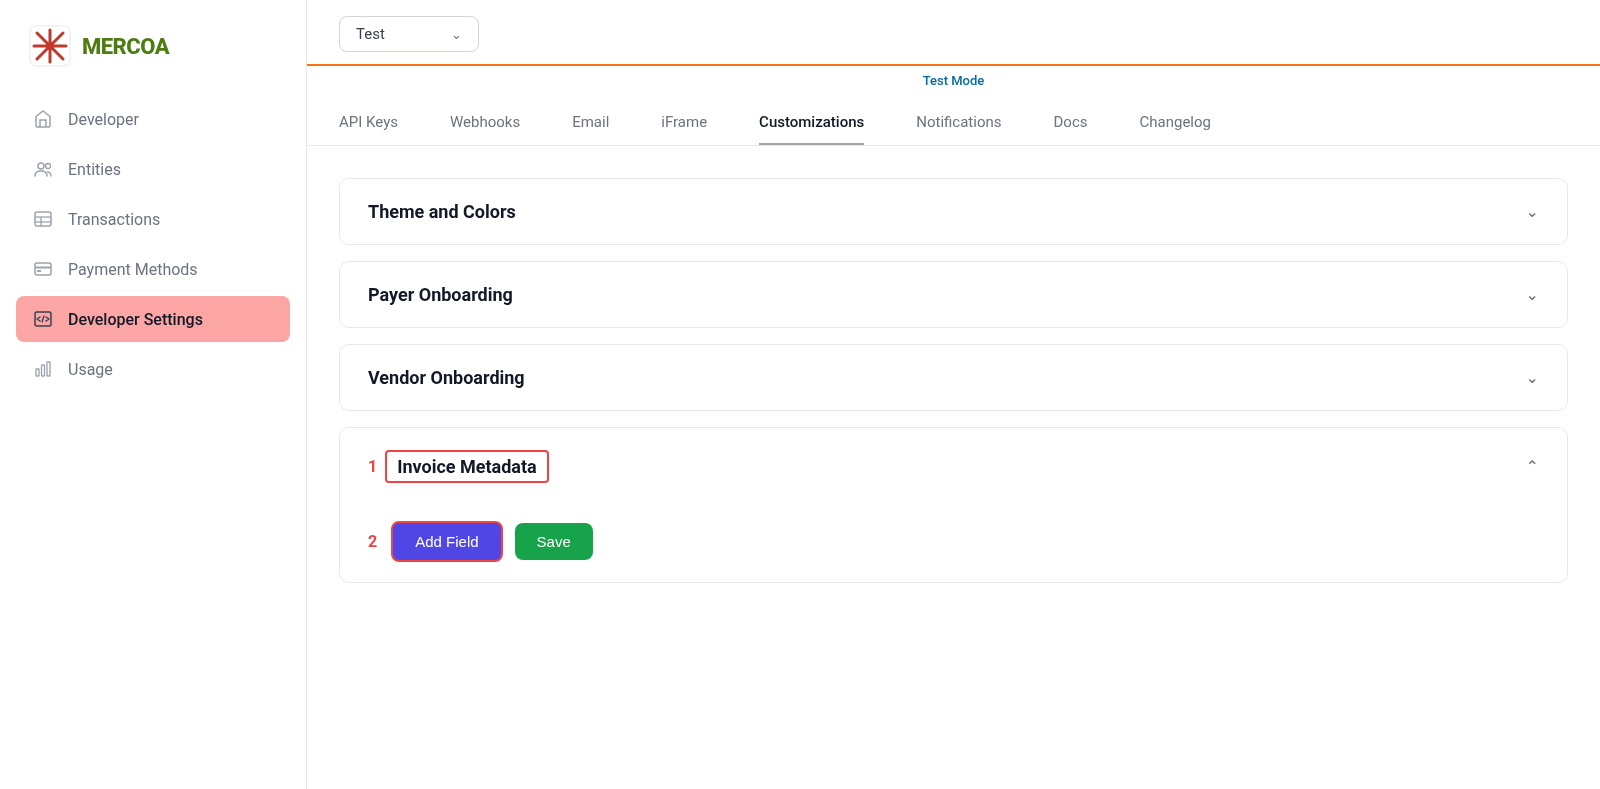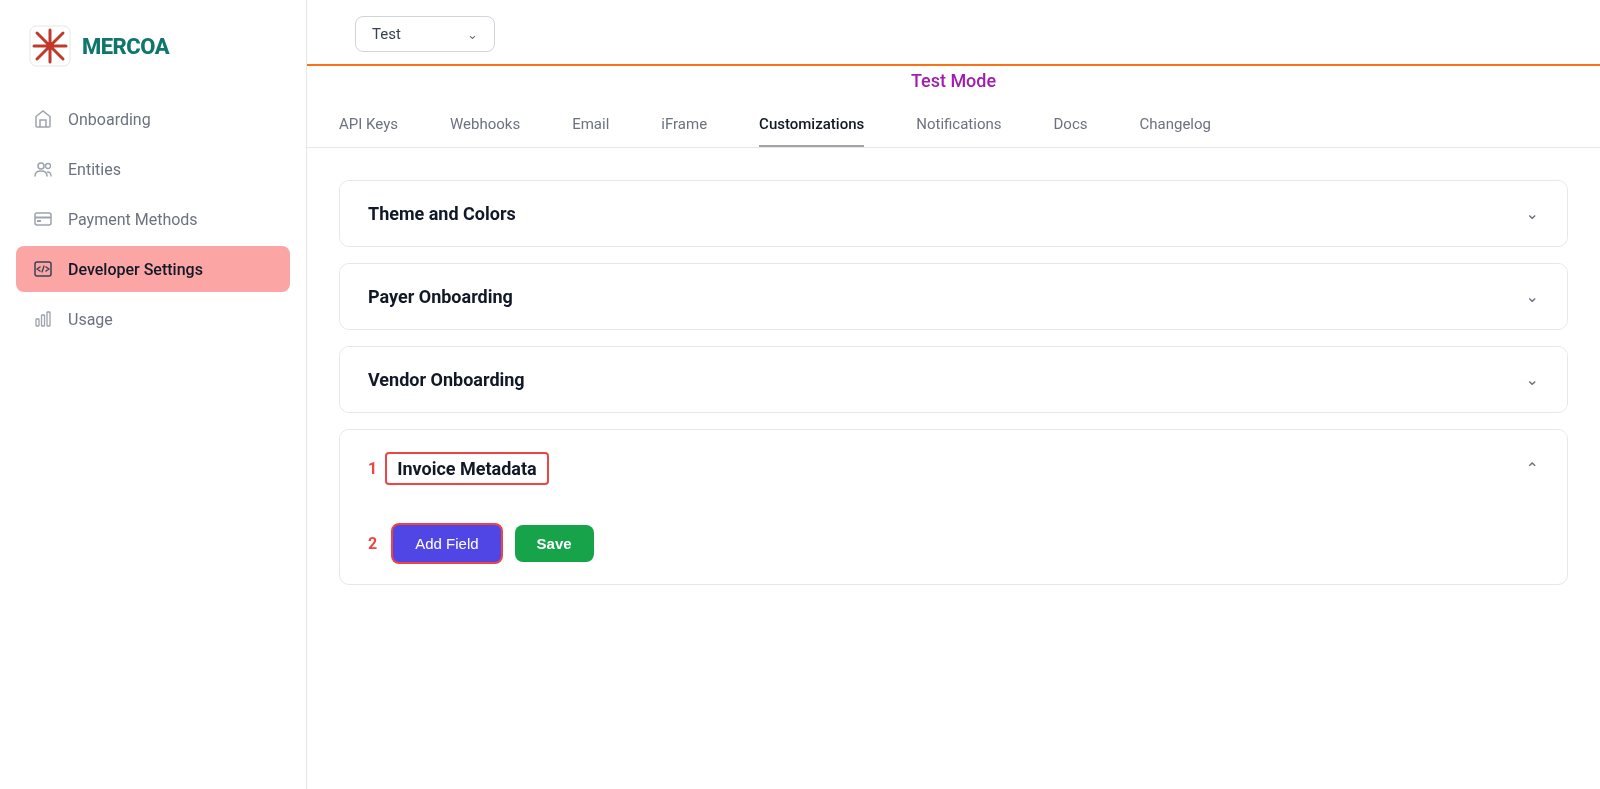--- a/index.html
+++ b/index.html
@@ -64,43 +64,42 @@
       display: flex;
       flex-direction: column;
       overflow: hidden;
     }
     .test-mode-bar {
       border-top: 2px solid #f97316;
       text-align: center;
       padding: 4px 0;
     }
     .test-mode-text {
-      color: #a21caf;
-      font-size: 18px;
+      color: #0369a1;
+      font-size: 13px;
       font-weight: 500;
     }
 
     
     .dropdown-wrapper {
       padding: 16px 32px 12px 32px;
     }
     .dropdown {
       display: inline-flex;
       align-items: center;
       gap: 23px;
       border: 1.5px solid #d1d5db;
       border-radius: 8px;
       padding: 8px 16px;
       font-size: 15px;
       color: #374151;
       cursor: pointer;
       background: #fff;
       min-width: 140px;
       justify-content: space-between;
-      margin-left: 16px;
     }
     .chevron-down { color: #6b7280; font-size: 13px; }
 
     
     .tabs {
       display: flex;
       gap: 52px;
       padding: 12px 32px 0 32px;
       border-bottom: 1px solid #e5e7eb;
     }
@@ -202,29 +201,29 @@
       font-weight: 500;
       cursor: pointer;
     }
     .btn-save {
       background: #16a34a;
       color: #fff;
       border: none;
       border-radius: 8px;
       padding: 10px 22px;
       font-size: 15px;
-      font-weight: 700;
+      font-weight: 400;
       cursor: pointer;
     }
 
     
     .mercoa-wordmark {
       font-size: 22px;
       font-weight: 800;
-      color: #0f766e;
+      color: #4d7c0f;
       letter-spacing: -0.5px;
     }
   </style>
 </head>
 <body>
 
 <div class="sidebar">
   <div class="sidebar-logo">
     <svg class="logo-icon" viewBox="0 0 44 44" fill="none" xmlns="http://www.w3.org/2000/svg">
 
@@ -240,35 +239,46 @@
   </div>
   <nav class="sidebar-nav">
 
     <div class="nav-item">
       <span class="nav-icon">
         <svg width="20" height="20" viewBox="0 0 20 20" fill="none" xmlns="http://www.w3.org/2000/svg">
           <path d="M3 7.5L10 2l7 5.5V17a1 1 0 01-1 1H4a1 1 0 01-1-1V7.5z" stroke="#9ca3af" stroke-width="1.5" fill="none"></path>
           <path d="M7 18v-7h6v7" stroke="#9ca3af" stroke-width="1.5" fill="none"></path>
         </svg>
       </span>
-      <span>Onboarding</span>
+      <span>Developer</span>
     </div>
 
     <div class="nav-item">
       <span class="nav-icon">
         <svg width="20" height="20" viewBox="0 0 20 20" fill="none" xmlns="http://www.w3.org/2000/svg">
           <circle cx="8" cy="7" r="3" stroke="#9ca3af" stroke-width="1.5" fill="none"></circle>
           <path d="M2 17c0-3.314 2.686-5 6-5s6 1.686 6 5" stroke="#9ca3af" stroke-width="1.5" fill="none" stroke-linecap="round"></path>
           <circle cx="15" cy="7" r="2.5" stroke="#9ca3af" stroke-width="1.3" fill="none"></circle>
           <path d="M18 17c0-2.5-1.5-4-3.5-4" stroke="#9ca3af" stroke-width="1.3" fill="none" stroke-linecap="round"></path>
         </svg>
       </span>
       <span>Entities</span>
     </div>
 
+    <div class="nav-item">
+      <span class="nav-icon">
+        <svg width="20" height="20" viewBox="0 0 20 20" fill="none" xmlns="http://www.w3.org/2000/svg">
+          <rect x="2" y="3" width="16" height="14" rx="2" stroke="#9ca3af" stroke-width="1.5" fill="none"></rect>
+          <line x1="2" y1="8" x2="18" y2="8" stroke="#9ca3af" stroke-width="1.3"></line>
+          <line x1="2" y1="13" x2="18" y2="13" stroke="#9ca3af" stroke-width="1.3"></line>
+          <line x1="8" y1="8" x2="8" y2="17" stroke="#9ca3af" stroke-width="1.3"></line>
+        </svg>
+      </span>
+      <span>Transactions</span>
+    </div>
 
     <div class="nav-item">
       <span class="nav-icon">
         <svg width="20" height="20" viewBox="0 0 20 20" fill="none" xmlns="http://www.w3.org/2000/svg">
           <rect x="2" y="4" width="16" height="12" rx="2" stroke="#9ca3af" stroke-width="1.5" fill="none"></rect>
           <line x1="2" y1="8.5" x2="18" y2="8.5" stroke="#9ca3af" stroke-width="2"></line>
           <rect x="4" y="11" width="4" height="2" rx="0.5" fill="#9ca3af"></rect>
         </svg>
       </span>
       <span>Payment Methods</span>

